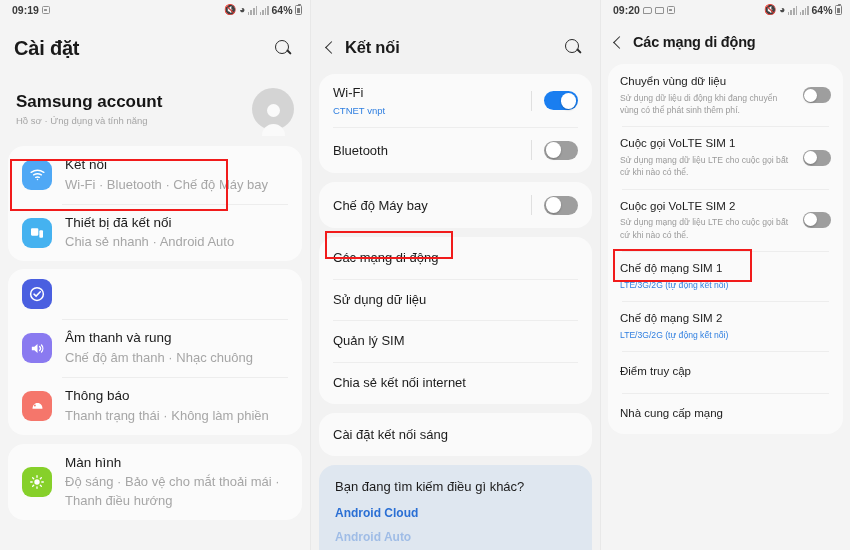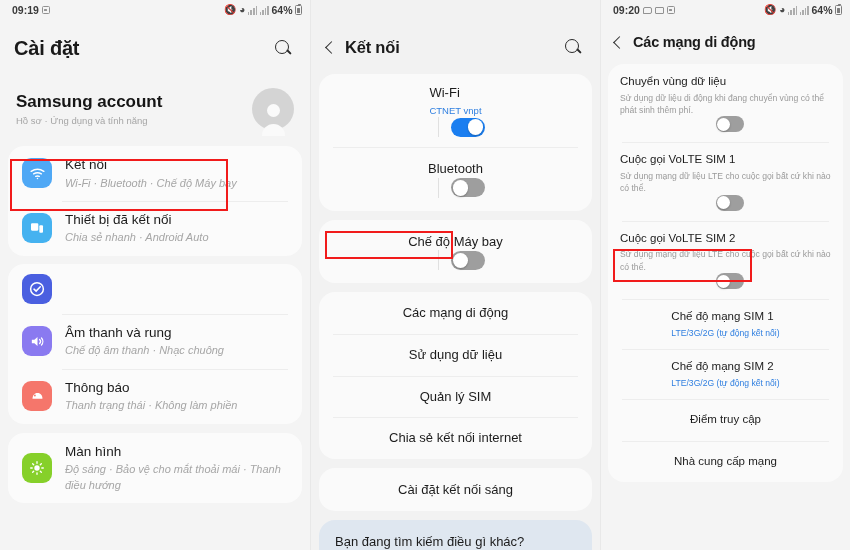--- a/index.html
+++ b/index.html
@@ -63,36 +63,36 @@
   .search-glyph::after {
     content: ""; position: absolute; left: 11px; top: 11px;
     width: 6px; height: 1.8px; background: #2b2b2b; transform: rotate(45deg); border-radius: 1px;
   }
 
   
   .card { background: #fafafa; border-radius: 16px; margin: 0 8px 9px; overflow: hidden; }
   .panel-left .card { background: #fbfbfb; }
   .panel-right .card { background: #fafafa; }
 
-  .row { display: flex; align-items: center; padding: 11px 14px; position: relative; flex-direction: column; }
+  .row { display: flex; align-items: center; padding: 11px 14px; position: relative; }
   .row + .row::before {
     content:""; position: absolute; left: 14px; right: 14px; top: 0; height: 1px; background: #ededed;
   }
   .row .texts { flex: 1; min-width: 0; }
   .row .title { font-size: 13px; color: #1c1c1c; line-height: 1.35; }
   .row .sub { font-size: 9.5px; color: #9a9a9a; line-height: 1.45; margin-top: 2px; }
   .row .sub.blue { color: #2f7fe0; }
 
   
   .srow { display:flex; align-items:center; padding: 10px 14px; position: relative; }
   .srow + .srow::before{ content:""; position:absolute; left:54px; right:14px; top:0; height:1px; background:#ededed;}
   .sicon { width: 30px; height: 30px; border-radius: 9px; margin-right: 13px; flex: none;
            display:flex; align-items:center; justify-content:center; color:#fff; }
   .srow .title { font-size: 13.5px; color:#1b1b1b; font-weight: 400; line-height:1.3;}
-  .srow .sub { font-size: 11px; color:#a6a6a6; margin-top: 2px; line-height:1.4;font-style:italic;}
+  .srow .sub { font-size: 13px; color:#a6a6a6; margin-top: 2px; line-height:1.4;}
 
   
   .acct { display:flex; align-items:center; padding: 12px 16px 16px; }
   .acct .name { font-size: 17px; color:#151515; font-weight:700; }
   .acct .sub { font-size: 9.5px; color:#a6a6a6; margin-top: 3px; }
   .avatar { width: 42px; height: 42px; border-radius:50%; background:#d4d4d4; flex:none;
             display:flex; align-items:center; justify-content:center; }
   .avatar .head { width: 13px; height: 13px; border-radius:50%; background:#fafafa; margin-bottom:-2px;}
   .avatar .body { width: 23px; height: 12px; border-radius: 12px 12px 0 0; background:#fafafa;
                   position:absolute; margin-top: 20px;}

